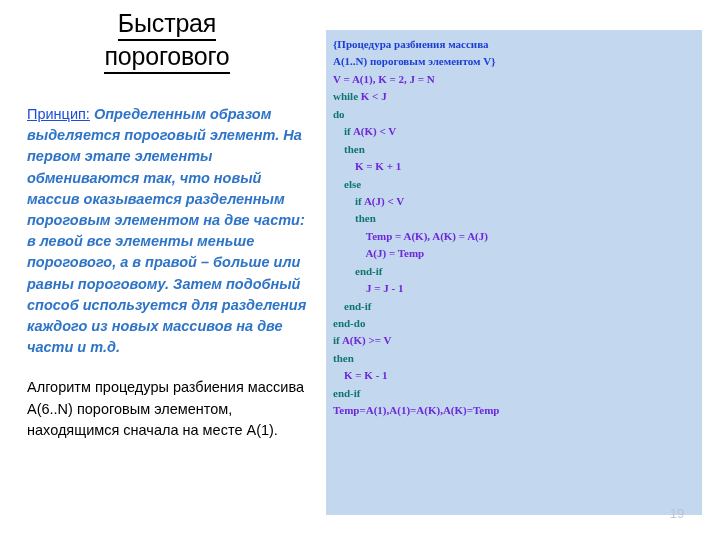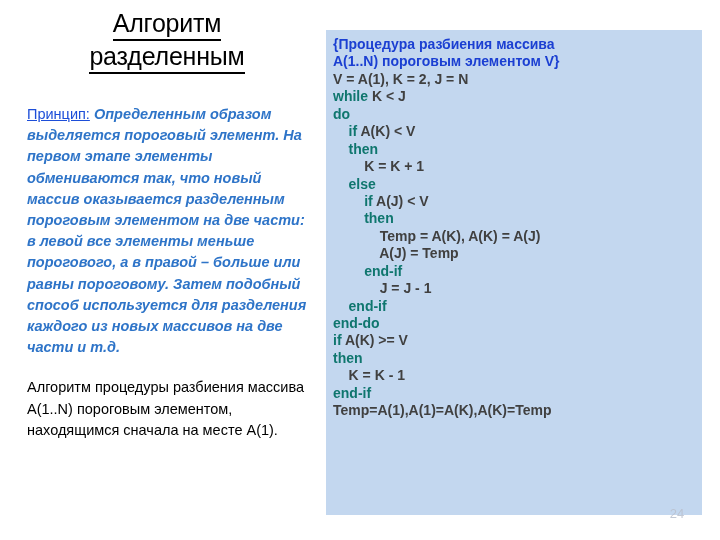--- a/index.html
+++ b/index.html
@@ -89,33 +89,33 @@
     left: 326px;
     top: 30px;
     width: 376px;
     height: 485px;
     background: #C3D7EF;
     box-sizing: border-box;
     padding: 6px 6px 4px 7px;
     overflow: hidden;
   }
   #code-listing {
-    font-family: Liberation Sans, sans-serif;
-    font-size: 14px;
+    font-family: Liberation Serif, serif;
+    font-size: 11px;
     line-height: 17.45px;
     font-weight: bold;
     white-space: pre;
     letter-spacing: 0px;
   }
   .code-line {
     white-space: pre;
     height: 17.45px;
   }
   .kw  { color: #0f766e; }
-  .id  { color: #404040; }
+  .id  { color: #6d28d9; }
   .cmt { color: #1B3FD2; }
 
   
   #page-number {
     position: absolute;
     left: 660px;
     top: 506px;
     width: 34px;
     text-align: center;
     font-family: "Liberation Sans", sans-serif;
@@ -125,29 +125,29 @@
   }
 </style>
 </head>
 <body>
 
 <div id="slide">
 
   <div id="left-column">
 
     <div id="slide-title">
-      <span class="tl">Алгоритм</span><br>
-      <span class="tl">разделенным</span>
+      <span class="tl">Быстрая</span><br>
+      <span class="tl">порогового</span>
     </div>
 
     <p id="principle-block"><span id="principle-label">Принцип:</span><span id="principle-text"> Определенным образом выделяется пороговый элемент. На первом этапе элементы обмениваются так, что новый массив оказывается разделенным пороговым элементом на две части: в левой все элементы меньше порогового, а в правой – больше или равны пороговому. Затем подобный способ используется для разделения каждого из новых массивов на две части и т.д.</span></p>
 
-    <p id="algorithm-block">Алгоритм процедуры разбиения массива A(1..N) пороговым элементом, находящимся сначала на месте A(1).</p>
+    <p id="algorithm-block">Алгоритм процедуры разбиения массива A(6..N) пороговым элементом, находящимся сначала на месте A(1).</p>
 
   </div>
 
   <div id="code-panel">
     <div id="code-listing"><div class="code-line"><span class="cmt">{Процедура разбиения массива</span></div><div class="code-line"><span class="cmt">A(1..N) пороговым элементом V}</span></div><div class="code-line"><span class="id">V = A(1), K = 2, J = N</span></div><div class="code-line"><span class="kw">while</span><span class="id"> K &lt; J</span></div><div class="code-line"><span class="kw">do</span></div><div class="code-line"><span class="id">    </span><span class="kw">if</span><span class="id"> A(K) &lt; V</span></div><div class="code-line"><span class="id">    </span><span class="kw">then</span></div><div class="code-line"><span class="id">        </span><span class="id">K = K + 1</span></div><div class="code-line"><span class="id">    </span><span class="kw">else</span></div><div class="code-line"><span class="id">        </span><span class="kw">if</span><span class="id"> A(J) &lt; V</span></div><div class="code-line"><span class="id">        </span><span class="kw">then</span></div><div class="code-line"><span class="id">            </span><span class="id">Temp = A(K), A(K) = A(J)</span></div><div class="code-line"><span class="id">            </span><span class="id">A(J) = Temp</span></div><div class="code-line"><span class="id">        </span><span class="kw">end-if</span></div><div class="code-line"><span class="id">            </span><span class="id">J = J - 1</span></div><div class="code-line"><span class="id">    </span><span class="kw">end-if</span></div><div class="code-line"><span class="kw">end-do</span></div><div class="code-line"><span class="kw">if</span><span class="id"> A(K) &gt;= V</span></div><div class="code-line"><span class="kw">then</span></div><div class="code-line"><span class="id">    </span><span class="id">K = K - 1</span></div><div class="code-line"><span class="kw">end-if</span></div><div class="code-line"><span class="id">Temp=A(1),A(1)=A(K),A(K)=Temp</span></div></div>
   </div>
 
-  <div id="page-number">24</div>
+  <div id="page-number">19</div>
 
 </div>
 
 </body></html>

